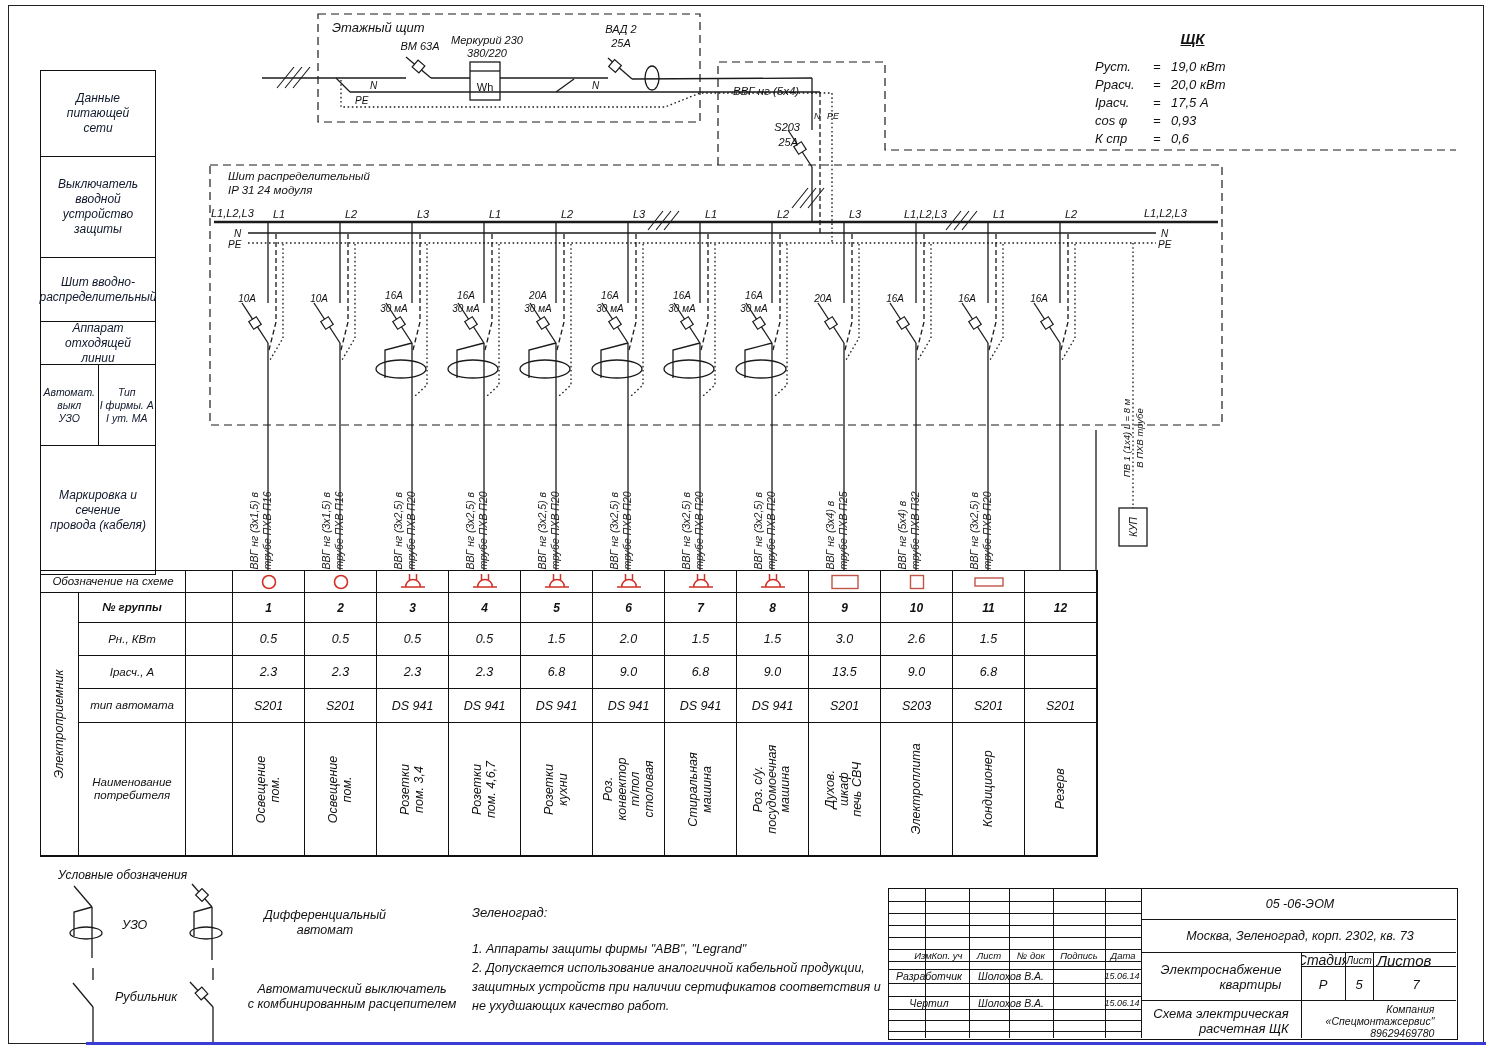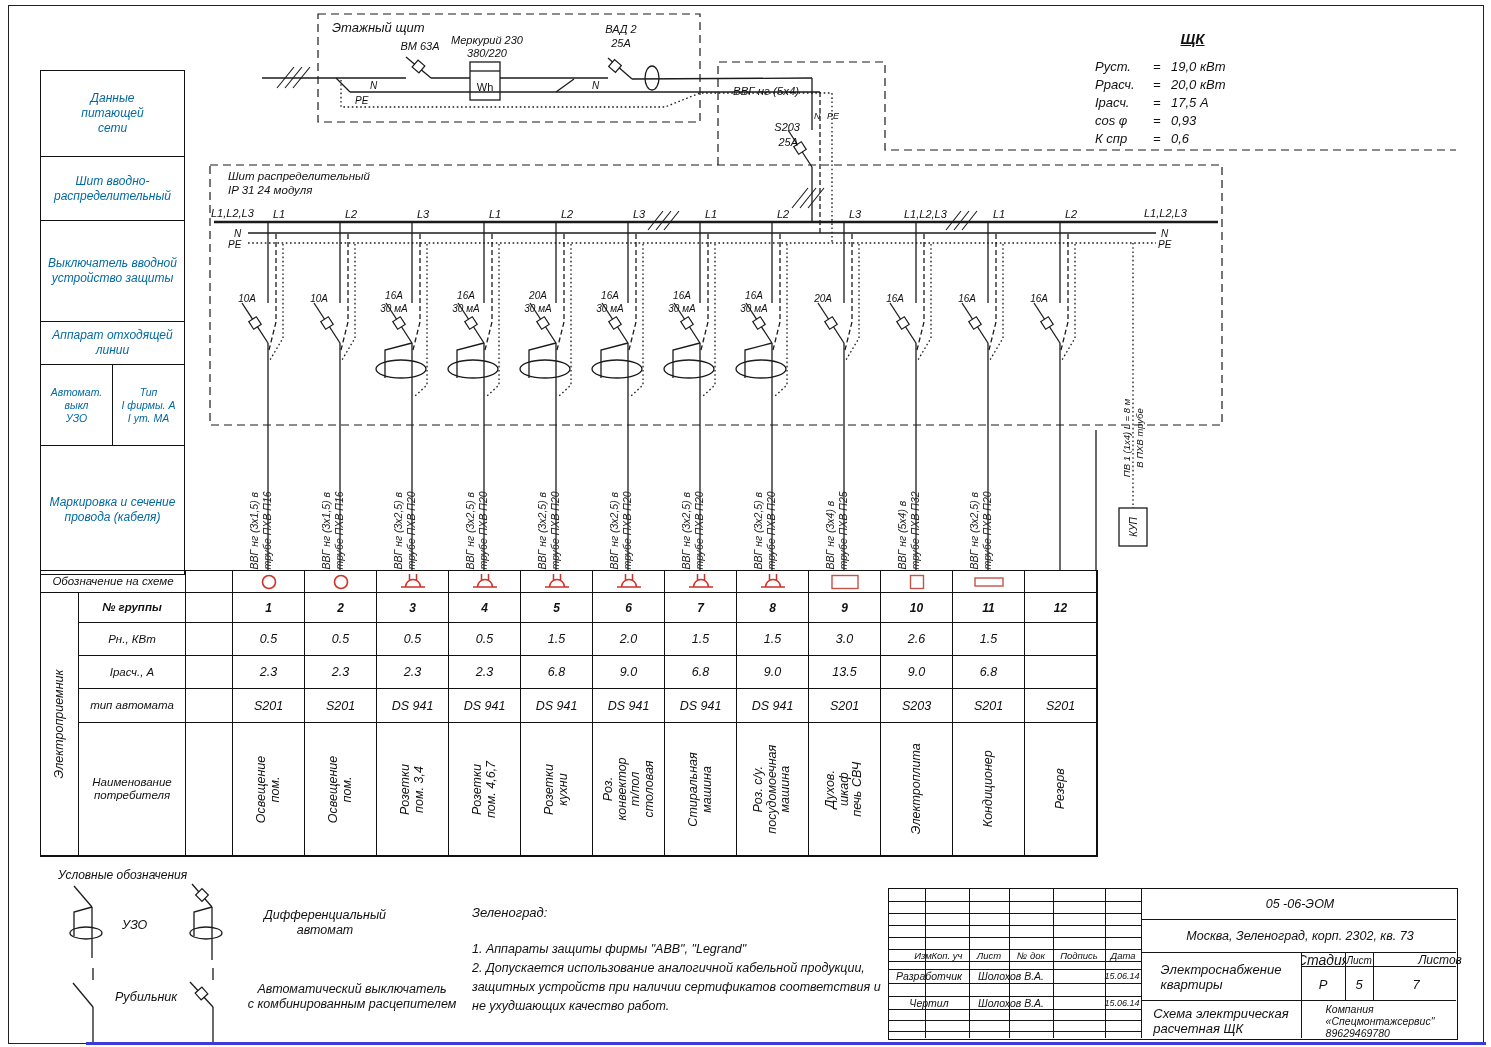--- a/index.html
+++ b/index.html
@@ -16,21 +16,21 @@
   .wd{stroke-dasharray:5 3;}
   .wp{stroke-dasharray:1.6 2.6;}
   .bx{stroke-dasharray:8 5;stroke-width:1.2;}
   .th{stroke-width:1.1;}
   .sq{fill:#fff;stroke:#1b1b1b;stroke-width:1.2;}
   #schem text{font:italic 11px "Liberation Sans",sans-serif;fill:#111;}
   #schem .t9{font-size:9px;} #schem .t95{font-size:9.5px;} #schem .t10{font-size:10px;}
   #schem .t11{font-size:11px;} #schem .t12{font-size:11.5px;} #schem .t13{font-size:13px;}
   #schem .tm{text-anchor:middle;} #schem .te{text-anchor:end;} #schem .up{font-style:normal;}
   
-  #lpanel{left:40px;top:70px;width:145px;border:1.4px solid #111;box-sizing:border-box;font-style:italic;color:#0369a1;}
+  #lpanel{left:40px;top:70px;width:116px;border:1.4px solid #111;box-sizing:border-box;font-style:italic;color:#0f172a;}
   .lrow{border-top:1.4px solid #111;display:flex;align-items:center;justify-content:center;text-align:center;font-size:12px;line-height:15px;}
   .lrow:first-child{border-top:none;}
   .lrow .half{flex:1;height:100%;display:flex;align-items:center;justify-content:center;font-size:10.5px;line-height:13px;}
   .lrow .half:first-child{border-right:1.4px solid #111;}
   
   #tgrid{left:40px;top:570px;width:1056px;height:285px;display:grid;border:1.4px solid #111;
          grid-template-columns:38px 107px 47px repeat(12,72px);
          grid-template-rows:22px 30px 33px 33px 34px 133px;
          box-sizing:content-box;color:#111;}
   .tc{border-right:1.3px solid #111;border-bottom:1.3px solid #111;display:flex;align-items:center;justify-content:center;
@@ -49,21 +49,21 @@
   .shkrow{display:flex;font-size:13px;margin:3px 0;}
   .shkrow .k{width:58px;} .shkrow .eq{width:18px;} 
   
   #notes{left:472px;top:905px;width:430px;color:#111;font-style:italic;}
   #notes .ttl{font-size:13px;}
   #notes .body{margin-top:20px;font-size:12.5px;line-height:19px;}
   
   .leg{position:absolute;color:#111;font-style:italic;font-size:12.5px;line-height:15px;}
   
   #tblock{left:888px;top:888px;width:570px;height:152px;border:1.6px solid #111;box-sizing:border-box;color:#111;font-style:italic;}
-  #tblock .cellt{position:absolute;display:flex;align-items:center;justify-content:center;text-align:left;overflow:hidden;}
+  #tblock .cellt{position:absolute;display:flex;align-items:center;justify-content:center;text-align:right;overflow:hidden;}
 </style>
 </head>
 <body>
 
 <div id="sheet">
   <div class="abs" id="frame"></div>
 
   <svg class="abs" id="schem" width="1491" height="1047" style="left:0;top:0">
     <g>
       <rect x="318" y="14" width="382" height="108" class="w bx"></rect>
@@ -325,27 +325,27 @@
         <span>0,6</span>
       </div>
   </div>
 
   <div class="abs" id="lpanel">
     <div class="lrow" style="height:85px">
         <span class="pre">Данные
 питающей
 сети</span>
       </div>
+    <div class="lrow" style="height:100px">
+        <span class="pre">Выключатель вводной
+устройство защиты</span>
+      </div>
     <div class="lrow" style="height:63px">
         <span class="pre">Шит вводно-
 распределительный</span>
-      </div>
-    <div class="lrow" style="height:100px">
-        <span class="pre">Выключатель вводной
-устройство защиты</span>
       </div>
     <div class="lrow" style="height:42px">
         <span class="pre">Аппарат отходящей
 линии</span>
       </div>
     <div class="lrow" style="height:80px;padding:0">
       <span class="half pre">Автомат.
 выкл
 УЗО</span>
       <span class="half pre">Тип
@@ -580,21 +580,21 @@
     <div class="cellt" style="left:0;top:80px;width:80px;height:14px;font-size:10.5px">Разработчик</div>
     <div class="cellt" style="left:80px;top:80px;width:84px;height:14px;font-size:10.5px">Шолохов В.А.</div>
     <div class="cellt" style="left:214px;top:81px;width:38px;height:12px;font-size:9px">15.06.14</div>
     <div class="cellt" style="left:0;top:107px;width:80px;height:13px;font-size:10.5px">Чертил</div>
     <div class="cellt" style="left:80px;top:107px;width:84px;height:13px;font-size:10.5px">Шолохов В.А.</div>
     <div class="cellt" style="left:214px;top:108px;width:38px;height:12px;font-size:9px">15.06.14</div>
     <div class="cellt pre" style="left:252px;top:64px;width:160px;height:48px;font-size:13px">Электроснабжение
 квартиры</div>
     <div class="cellt" style="left:412px;top:64px;width:44px;height:14px;font-size:14px">Стадия</div>
     <div class="cellt" style="left:456px;top:64px;width:28px;height:14px;font-size:10px">Лист</div>
-    <div class="cellt" style="left:508px;top:64px;width:86px;height:14px;font-size:12px">Листов</div>
+    <div class="cellt" style="left:472px;top:64px;width:86px;height:14px;font-size:15px">Листов</div>
     <div class="cellt" style="left:412px;top:78px;width:44px;height:34px;font-size:13px">Р</div>
     <div class="cellt" style="left:456px;top:78px;width:28px;height:34px;font-size:13px">5</div>
     <div class="cellt" style="left:484px;top:78px;width:86px;height:34px;font-size:13px">7</div>
     <div class="cellt pre" style="left:252px;top:112px;width:160px;height:40px;font-size:13px">Схема электрическая
 расчетная  ЩК</div>
     <div class="cellt pre" style="left:412px;top:112px;width:158px;height:40px;font-size:10.5px;line-height:12px">Компания
 «Спецмонтажсервис"
 89629469780</div>
   <div style="position: absolute; left: 36px; top: 0px; width: 1.2px; height: 149px; background: rgb(21, 21, 21);"></div>
       <div style="position: absolute; left: 80px; top: 0px; width: 1.2px; height: 149px; background: rgb(21, 21, 21);"></div>

